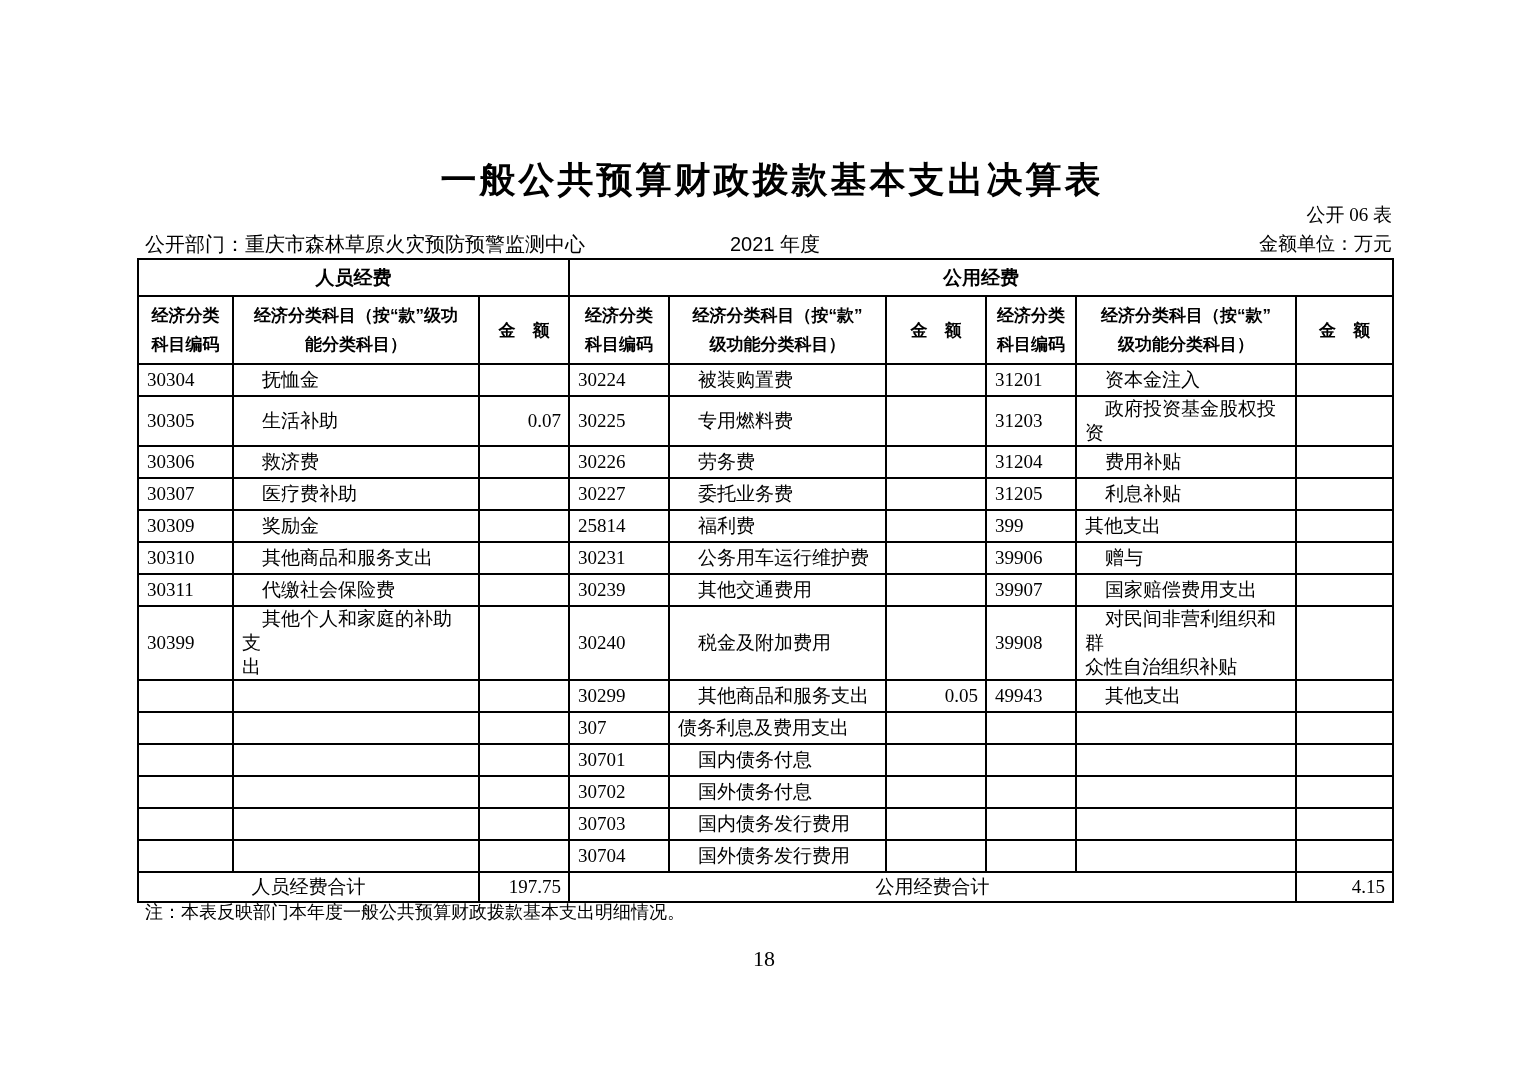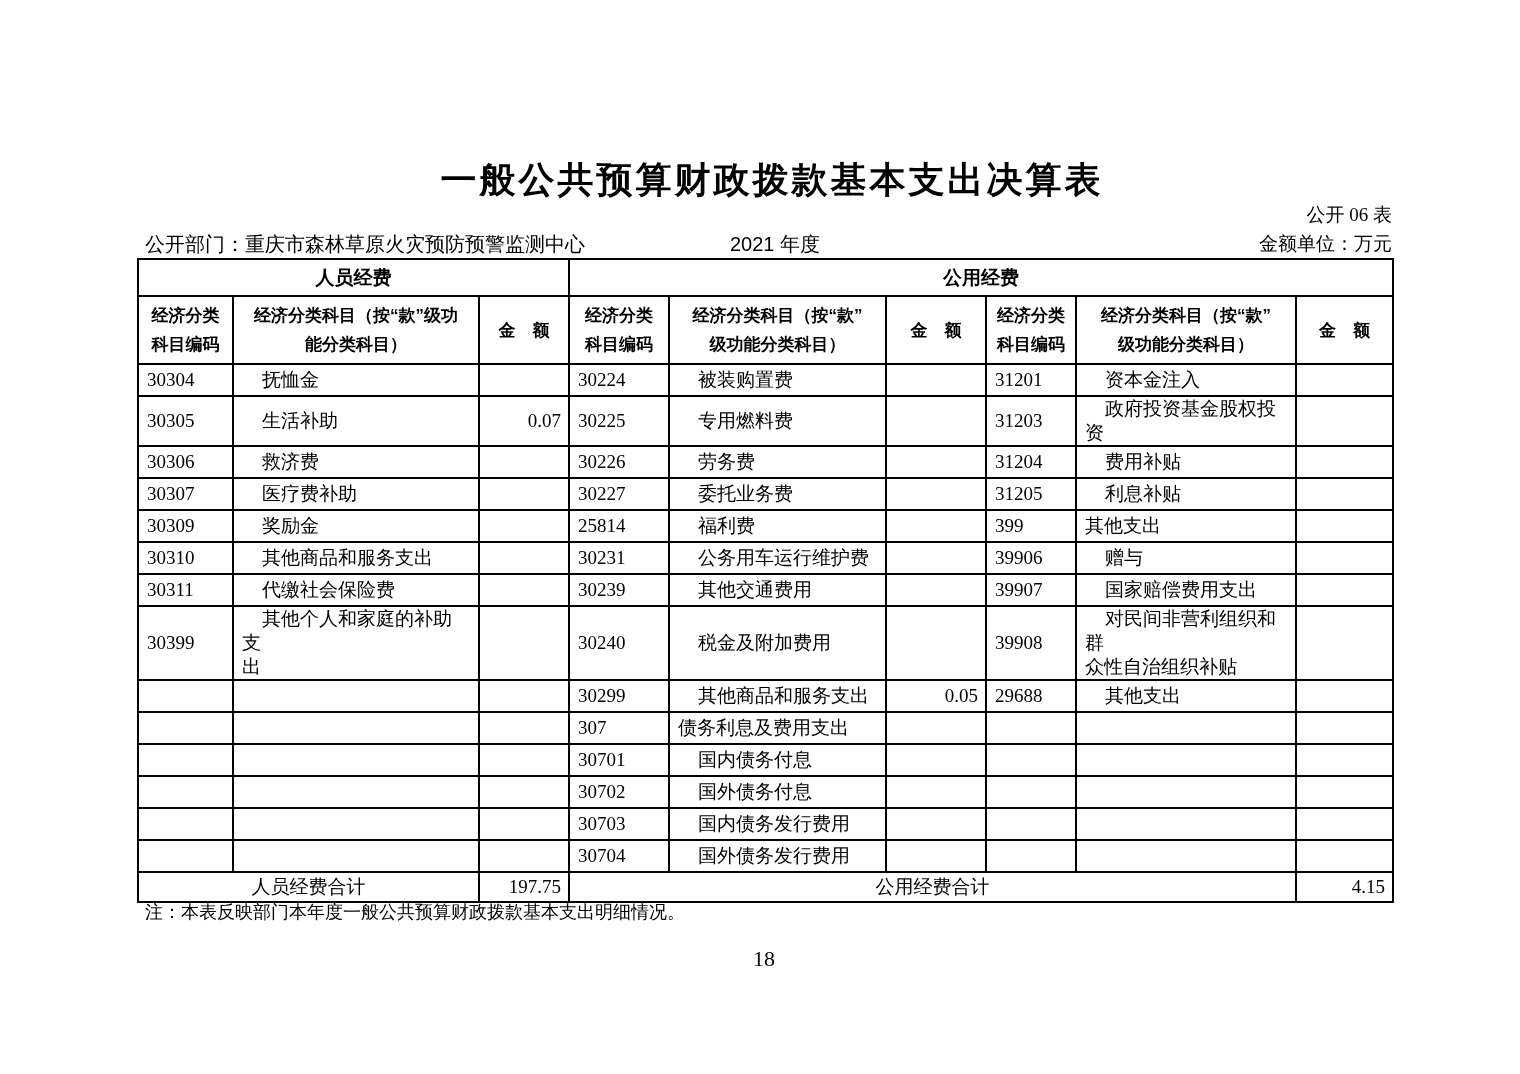--- a/index.html
+++ b/index.html
@@ -216,21 +216,21 @@
 众性自治组织补贴</td>
           <td class="cell-amount"></td>
         </tr>
         <tr>
           <td class="cell-code"></td>
           <td class="cell-name"></td>
           <td class="cell-amount"></td>
           <td class="cell-code">30299</td>
           <td class="cell-name indent">其他商品和服务支出</td>
           <td class="cell-amount">0.05</td>
-          <td class="cell-code">29688</td>
+          <td class="cell-code">49943</td>
           <td class="cell-name indent">其他支出</td>
           <td class="cell-amount"></td>
         </tr>
         <tr>
           <td class="cell-code"></td>
           <td class="cell-name"></td>
           <td class="cell-amount"></td>
           <td class="cell-code">307</td>
           <td class="cell-name">债务利息及费用支出</td>
           <td class="cell-amount"></td>

